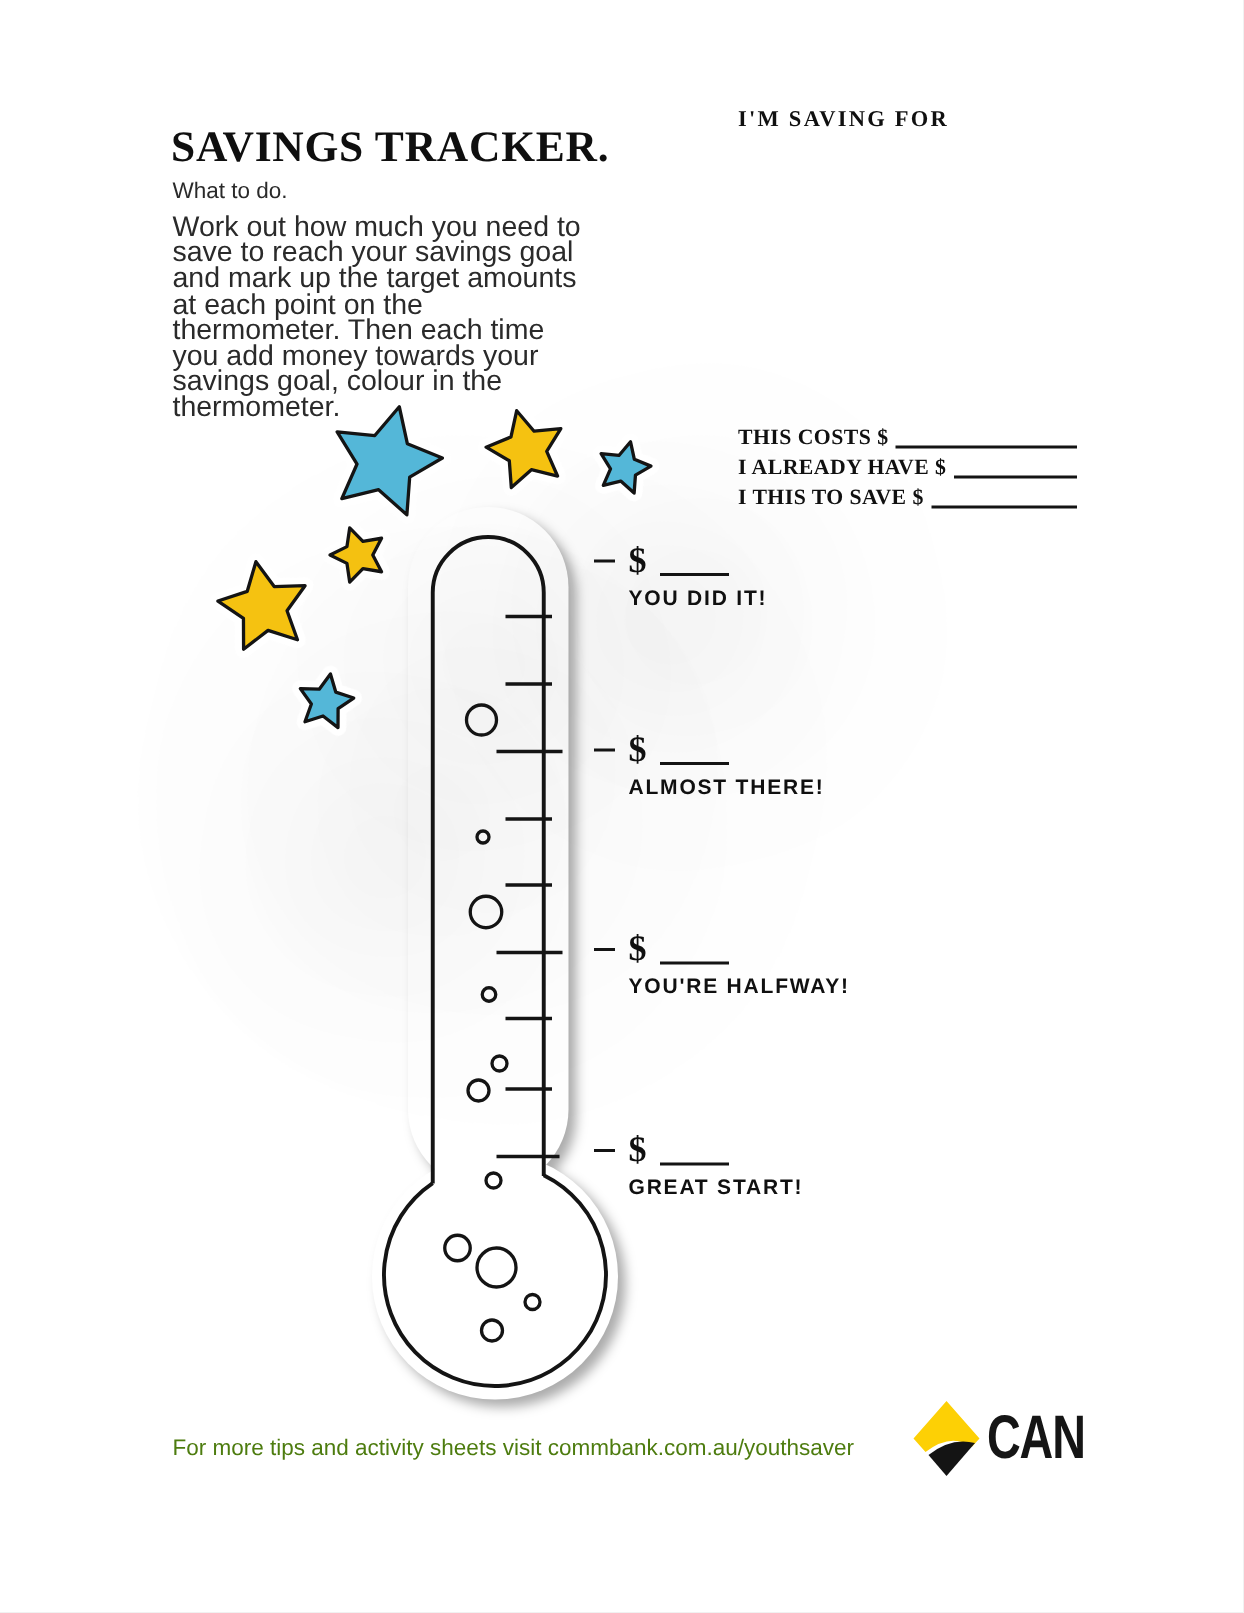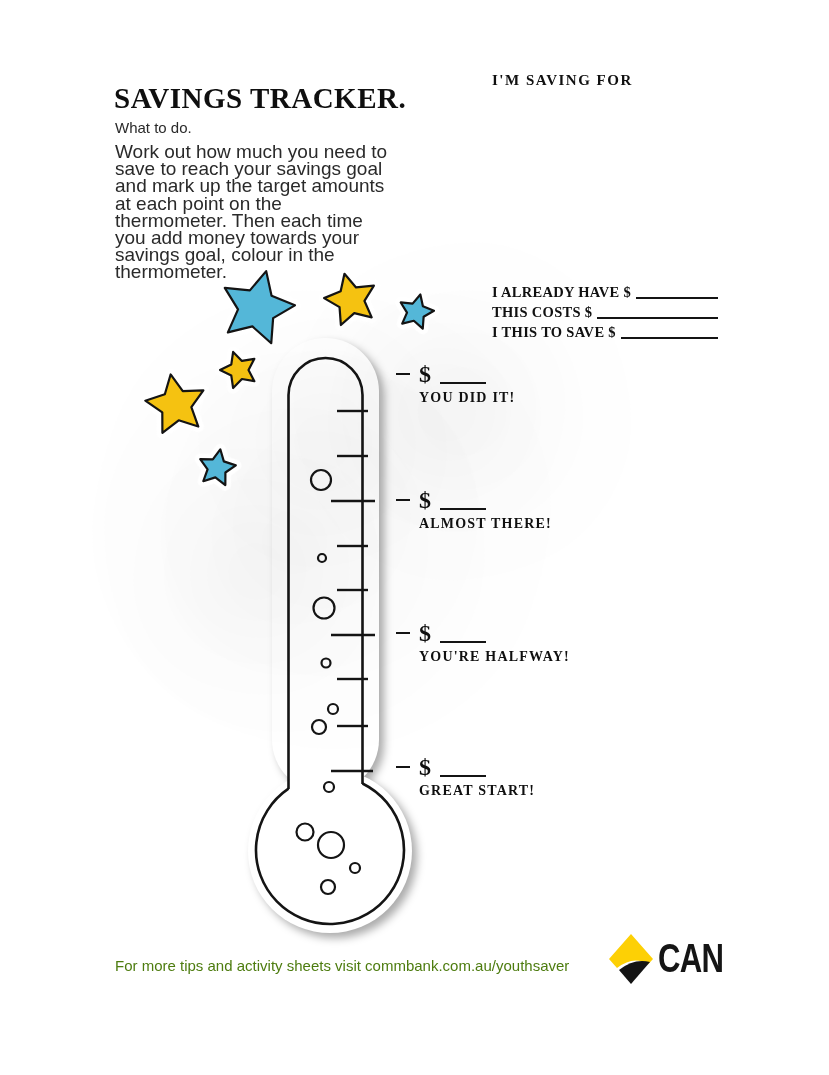--- a/index.html
+++ b/index.html
@@ -50,21 +50,21 @@
   
   .milestone{ position:absolute; left:396px; width:220px; }
   .m-row{ display:flex; align-items:center; height:28px; }
   .m-dash{ width:14px; height:2.5px; background:#141414; margin-right:9px; }
   .m-currency{
     font-family:"Liberation Serif", serif; font-weight:bold; font-size:24px; color:#101010;
     line-height:28px;
   }
   .m-blank{ width:46px; height:2.5px; background:#141414; align-self:flex-end; margin:0 0 4px 9px; }
   .m-caption{
-    font-family:Liberation Serif, serif; font-weight:bold; font-size:14px;
+    font-family:Liberation Sans, sans-serif; font-weight:bold; font-size:14px;
     letter-spacing:1.2px; color:#101010; margin:2px 0 0 23px; white-space:nowrap;
   }
   
   .art{ position:absolute; left:0; top:0; pointer-events:none; }
   .thermo-body{ fill:#ffffff; filter:drop-shadow(5px 5px 4px rgba(0,0,0,0.33)); }
   .thermo-line{ fill:none; stroke:#141414; stroke-width:2.6; }
   .tick{ stroke:#141414; stroke-width:2.4; }
   .bubble{ fill:#ffffff; stroke:#141414; stroke-width:2.2; }
   .star-white{ fill:#ffffff; stroke:#ffffff; stroke-width:11; stroke-linejoin:round;
                filter:drop-shadow(3px 5px 3px rgba(0,0,0,0.3)); }
@@ -149,25 +149,25 @@
   </svg>
 
   <div class="title">SAVINGS TRACKER.</div>
   <div class="subtitle">What to do.</div>
   <div class="instructions">Work out how much you need to save to reach your savings goal and mark up the target amounts at each point on the thermometer. Then each time you add money towards your savings goal, colour in the thermometer.</div>
 
   <div class="saving-heading">I'M SAVING FOR</div>
 
   <div class="cost-fields">
     <div class="cost-row">
+      <span>THIS COSTS $</span>
+      <span class="cost-line"></span>
+    </div>
+    <div class="cost-row">
       <span>I ALREADY HAVE $</span>
-      <span class="cost-line"></span>
-    </div>
-    <div class="cost-row">
-      <span>THIS COSTS $</span>
       <span class="cost-line"></span>
     </div>
     <div class="cost-row">
       <span>I THIS TO SAVE $</span>
       <span class="cost-line"></span>
     </div>
   </div>
 
   <div class="milestone" style="top:360px;">
     <div class="m-row">

